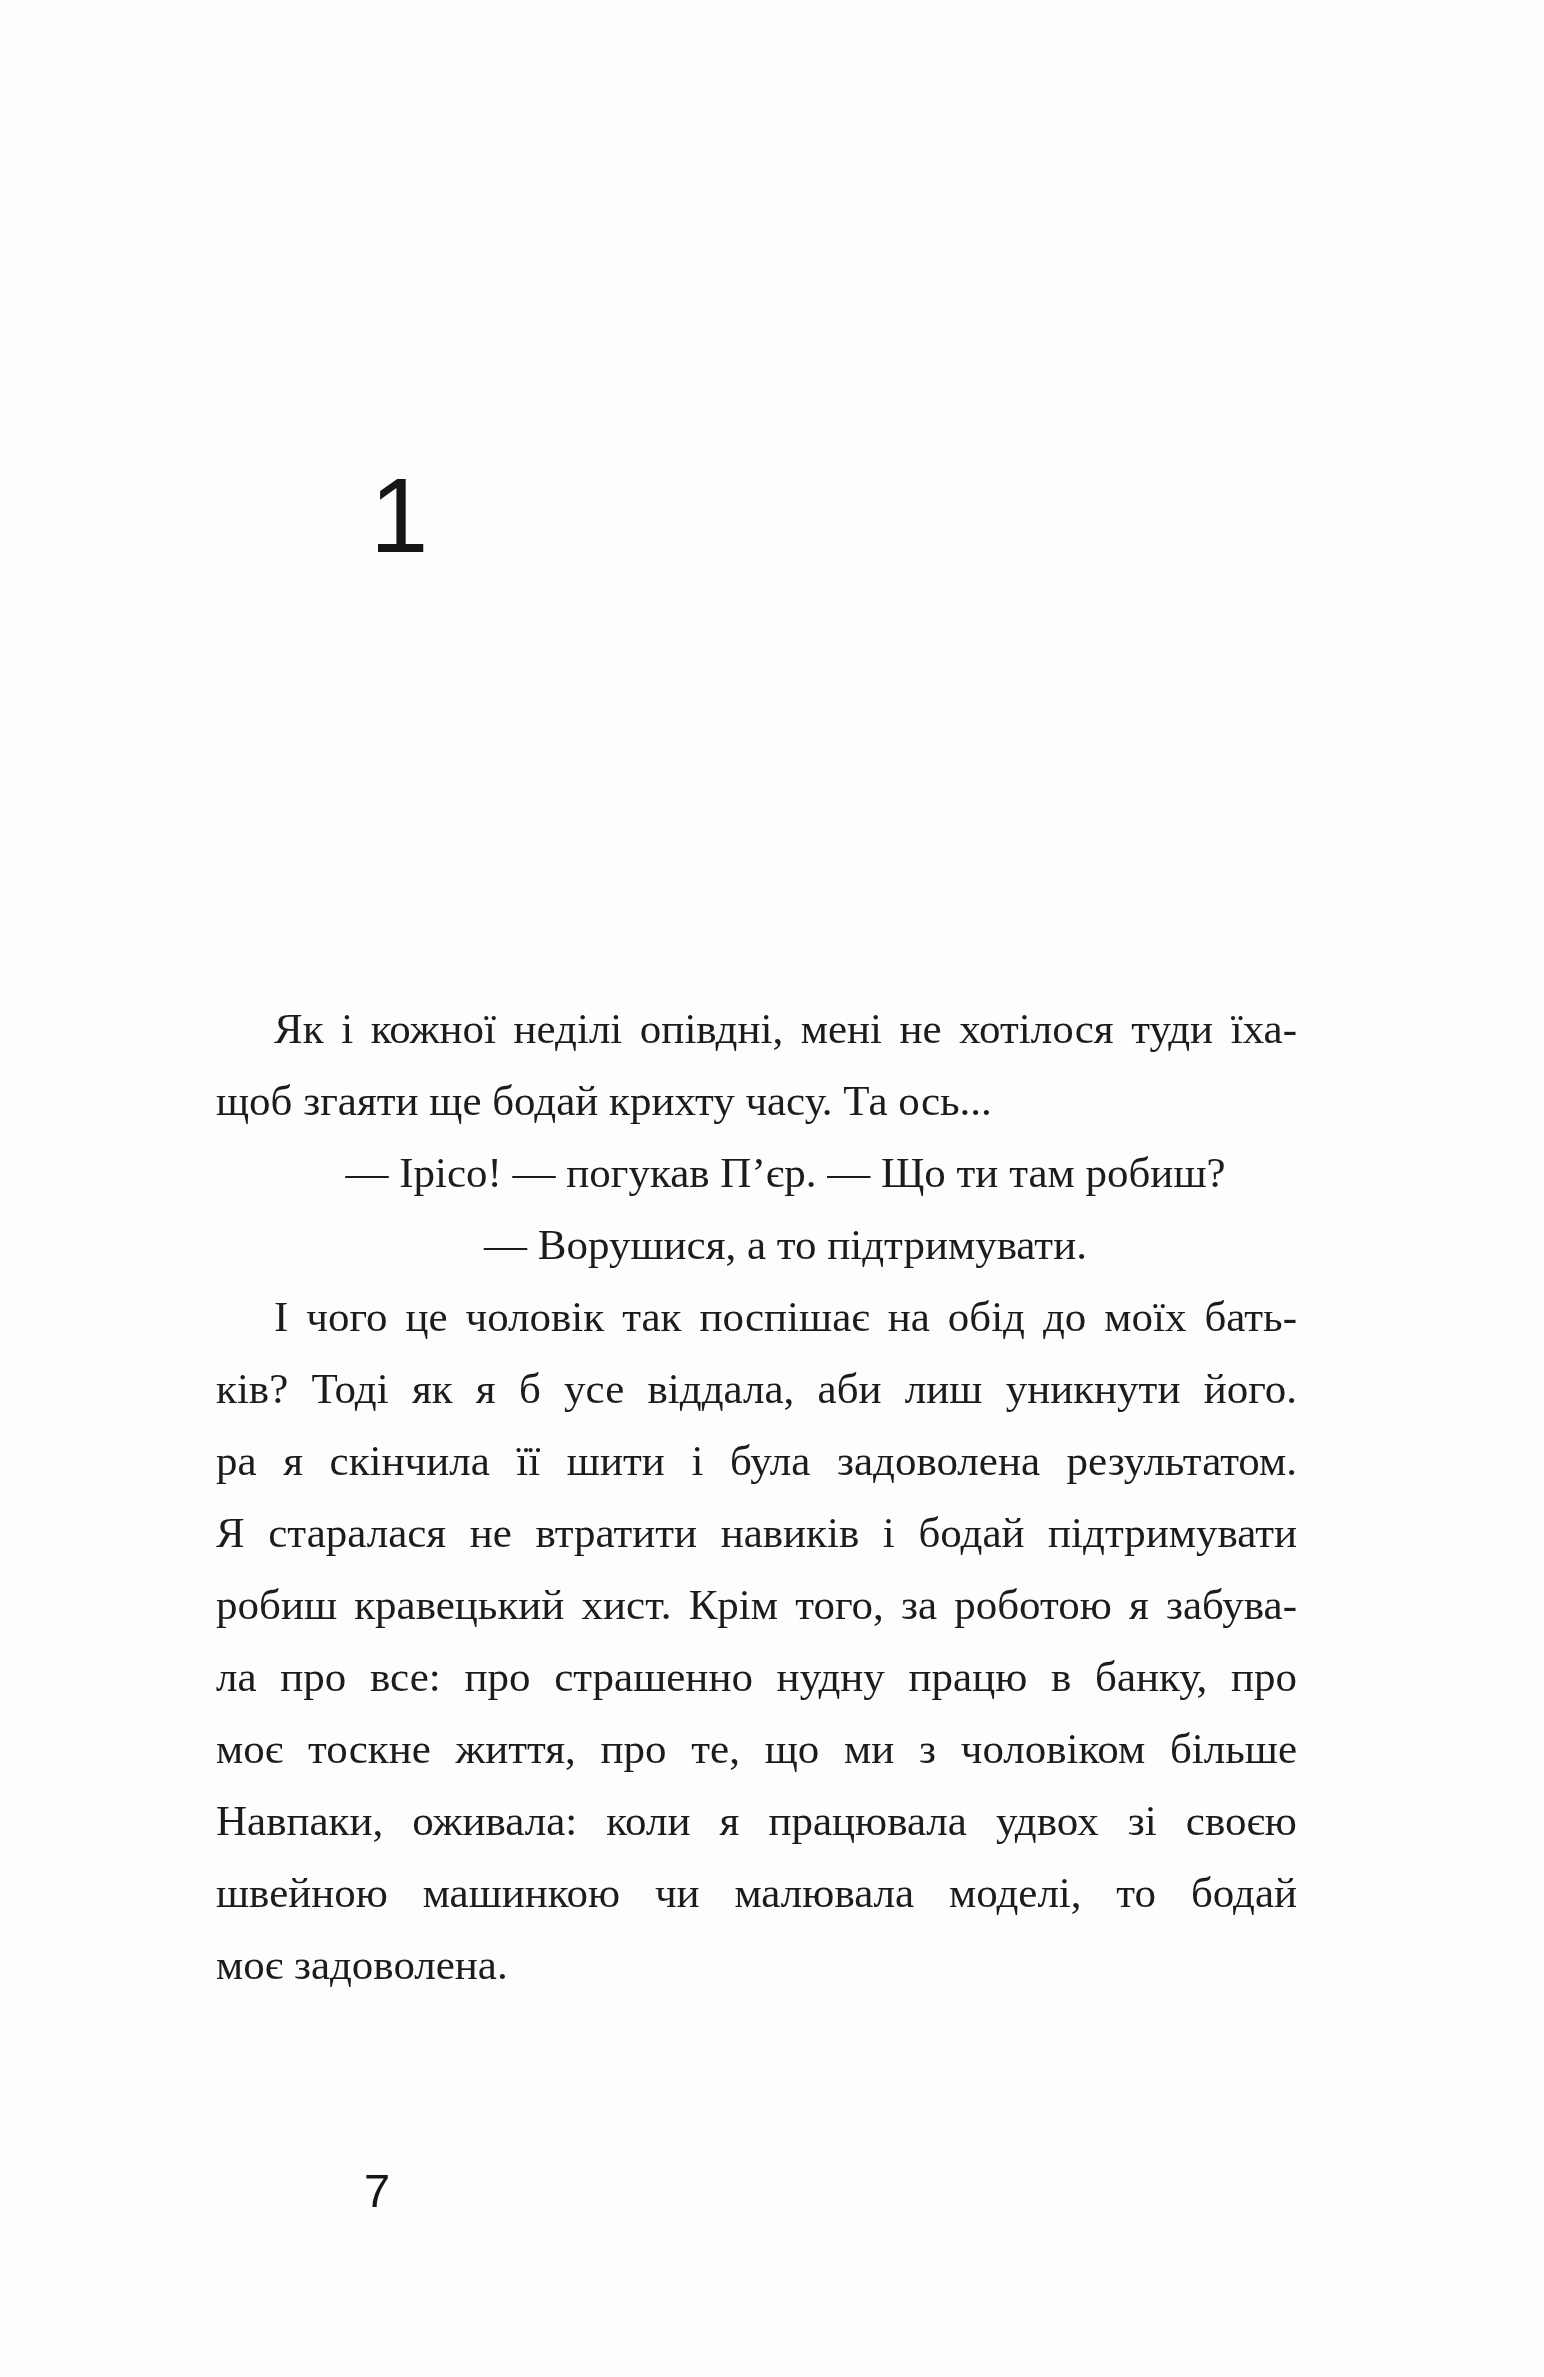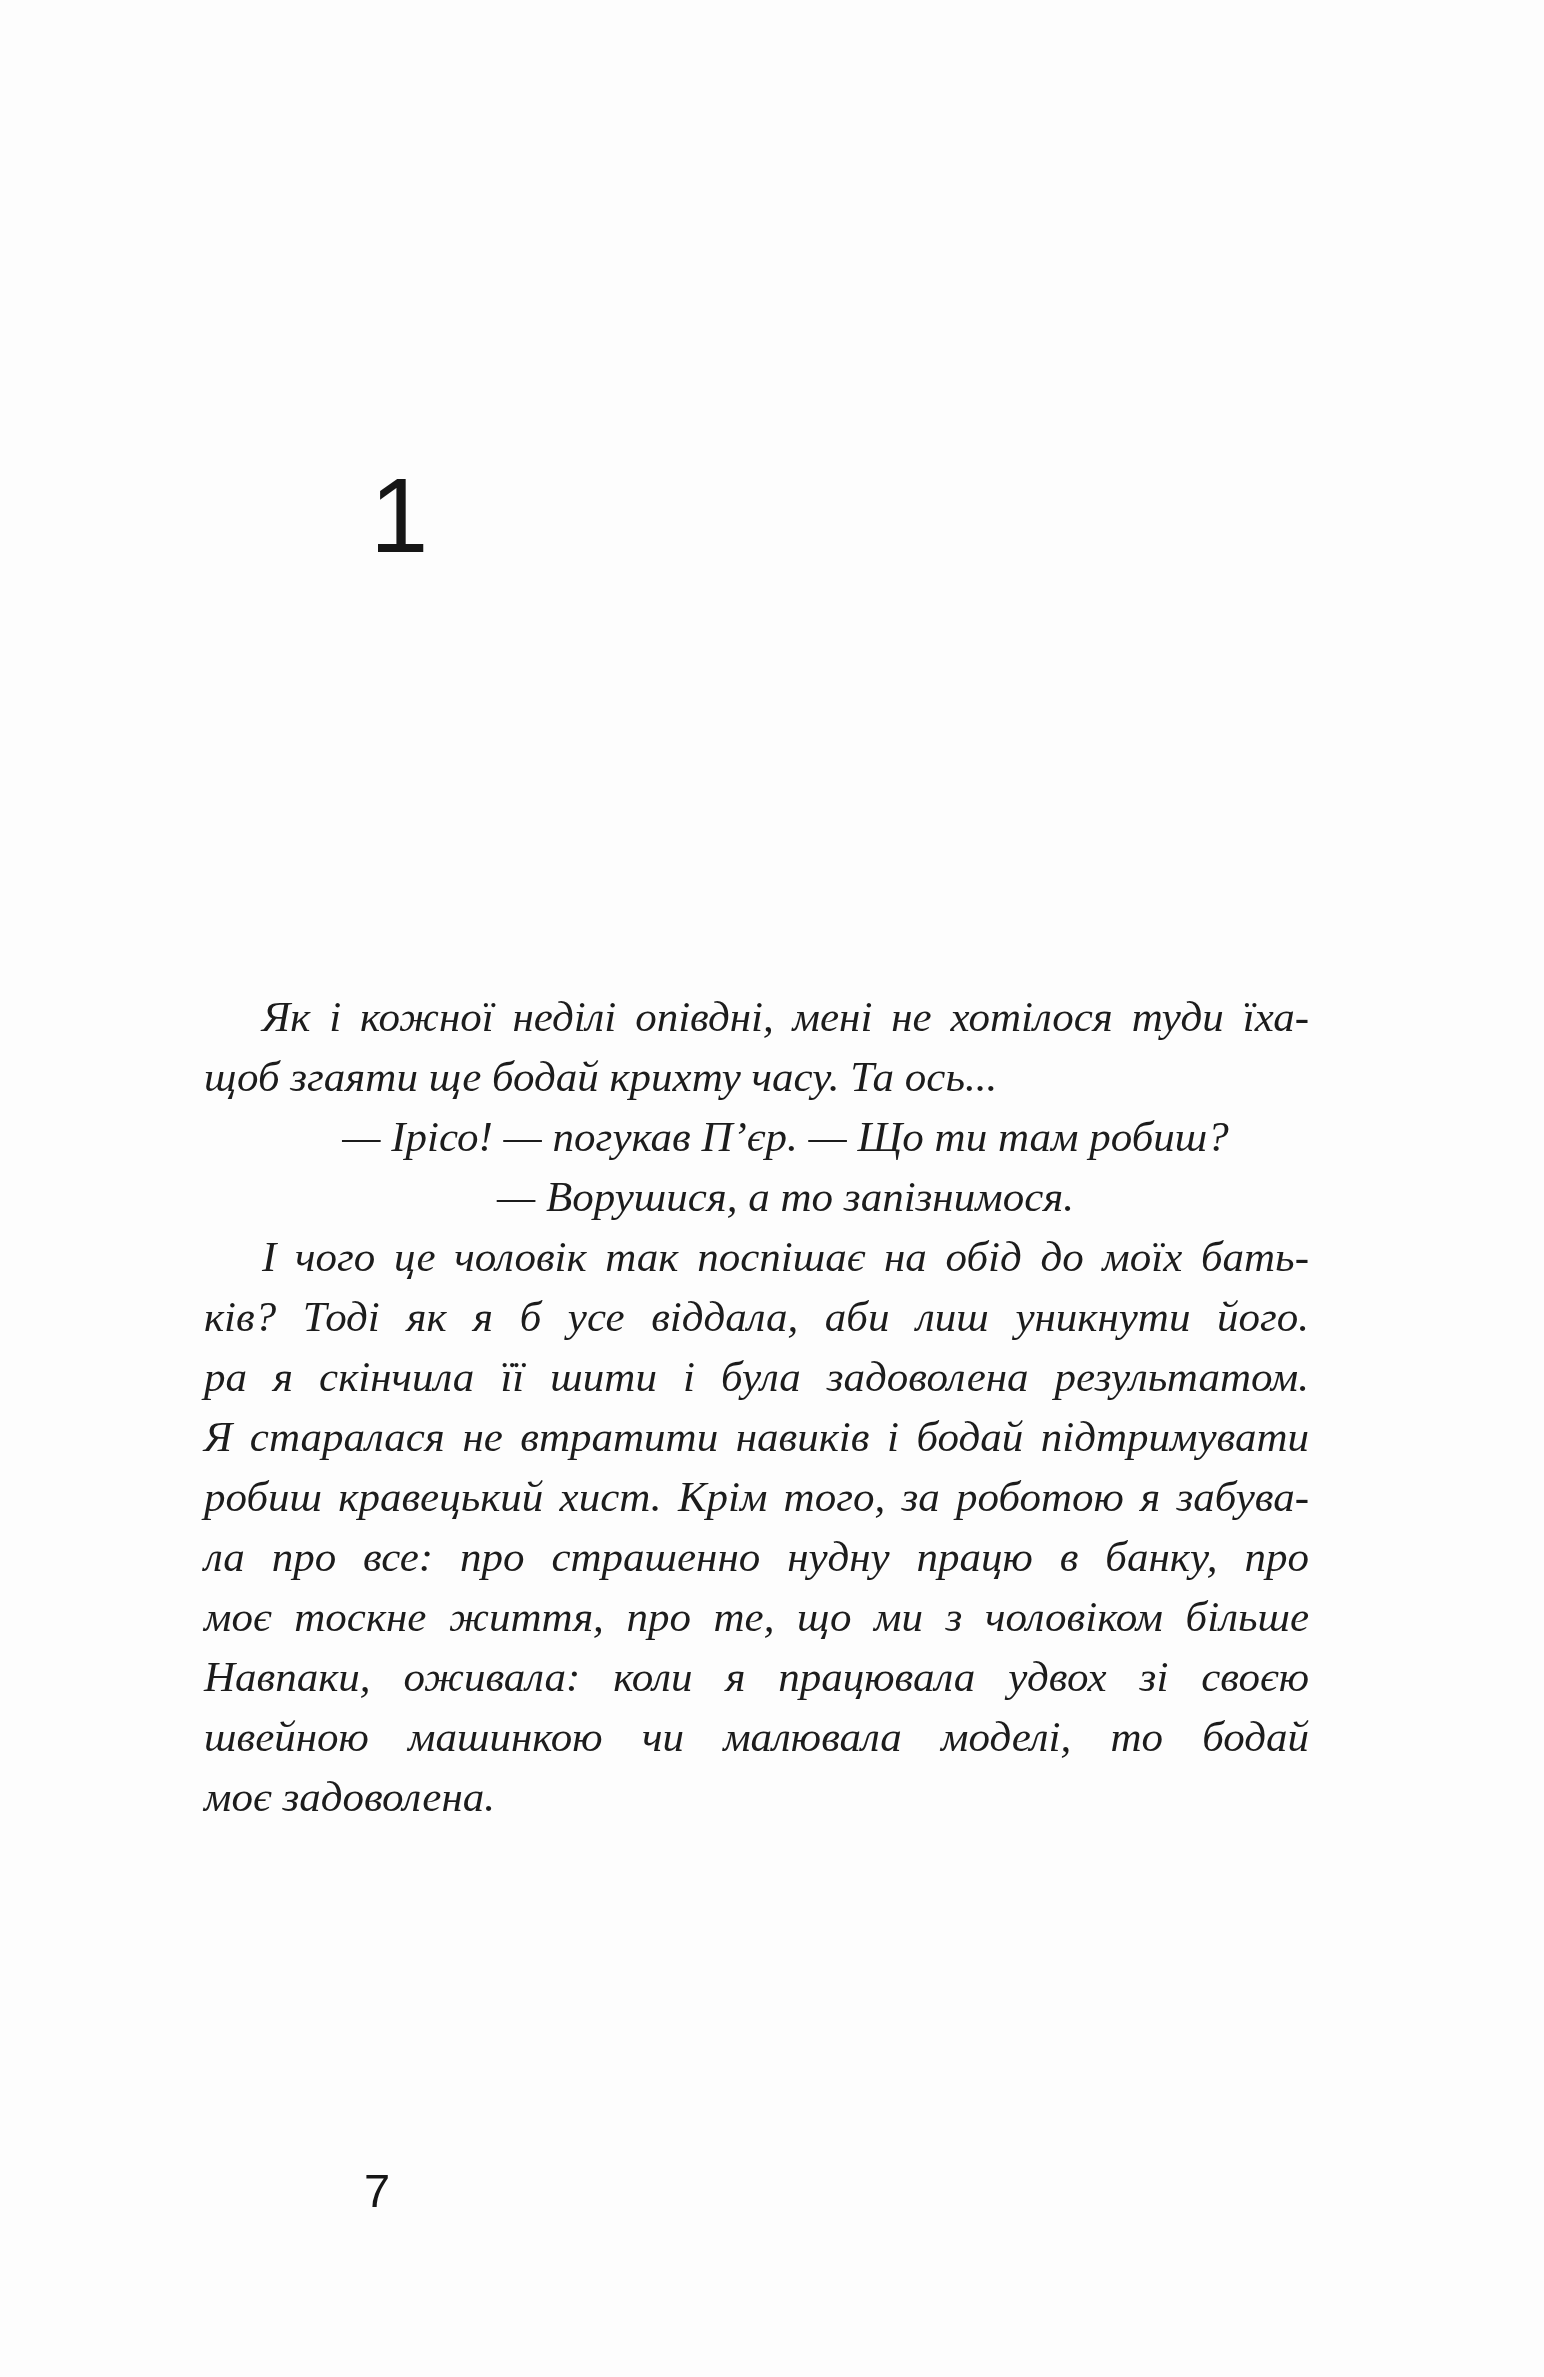--- a/index.html
+++ b/index.html
@@ -35,25 +35,24 @@
     position: absolute;
     left: 203px;
     top: 986px;
     width: 1107px;
     font-family: "Liberation Serif", serif;
     font-size: 43px;
     line-height: 59px;
     color: #1c1c1c;
   }
   .line {
-    margin: 1px;
+    margin: 13px;
     padding: 0;
     height: 59px;
     text-align: left;
-    font-style: italic;
   }
   .line.just {
     text-align: justify;
     text-align-last: justify;
   }
   .line.indent {
     padding-left: 58px;
     text-align: center;
   }
   .page-number {
@@ -70,21 +69,21 @@
 <body>
 
 <div class="book-page">
 
   <div class="chapter-number">1</div>
 
   <div class="text-block">
     <p class="line indent just">Як і кожної неділі опівдні, мені не хотілося туди їха-</p>
     <p class="line">щоб згаяти ще бодай крихту часу. Та ось...</p>
     <p class="line indent">— Ірісо! — погукав П’єр. — Що ти там робиш?</p>
-    <p class="line indent">— Ворушися, а то запізнимося.</p>
+    <p class="line indent">— Ворушися, а то підтримувати.</p>
     <p class="line indent just">І чого це чоловік так поспішає на обід до моїх бать-</p>
     <p class="line just">ків? Тоді як я б усе віддала, аби лиш уникнути його.</p>
     <p class="line just">ра я скінчила її шити і була задоволена результатом.</p>
     <p class="line just">Я старалася не втратити навиків і бодай підтримувати</p>
     <p class="line just">робиш кравецький хист. Крім того, за роботою я забува-</p>
     <p class="line just">ла про все: про страшенно нудну працю в банку, про</p>
     <p class="line just">моє тоскне життя, про те, що ми з чоловіком більше</p>
     <p class="line just">Навпаки, оживала: коли я працювала удвох зі своєю</p>
     <p class="line just">швейною машинкою чи малювала моделі, то бодай</p>
     <p class="line">моє задоволена.</p>

